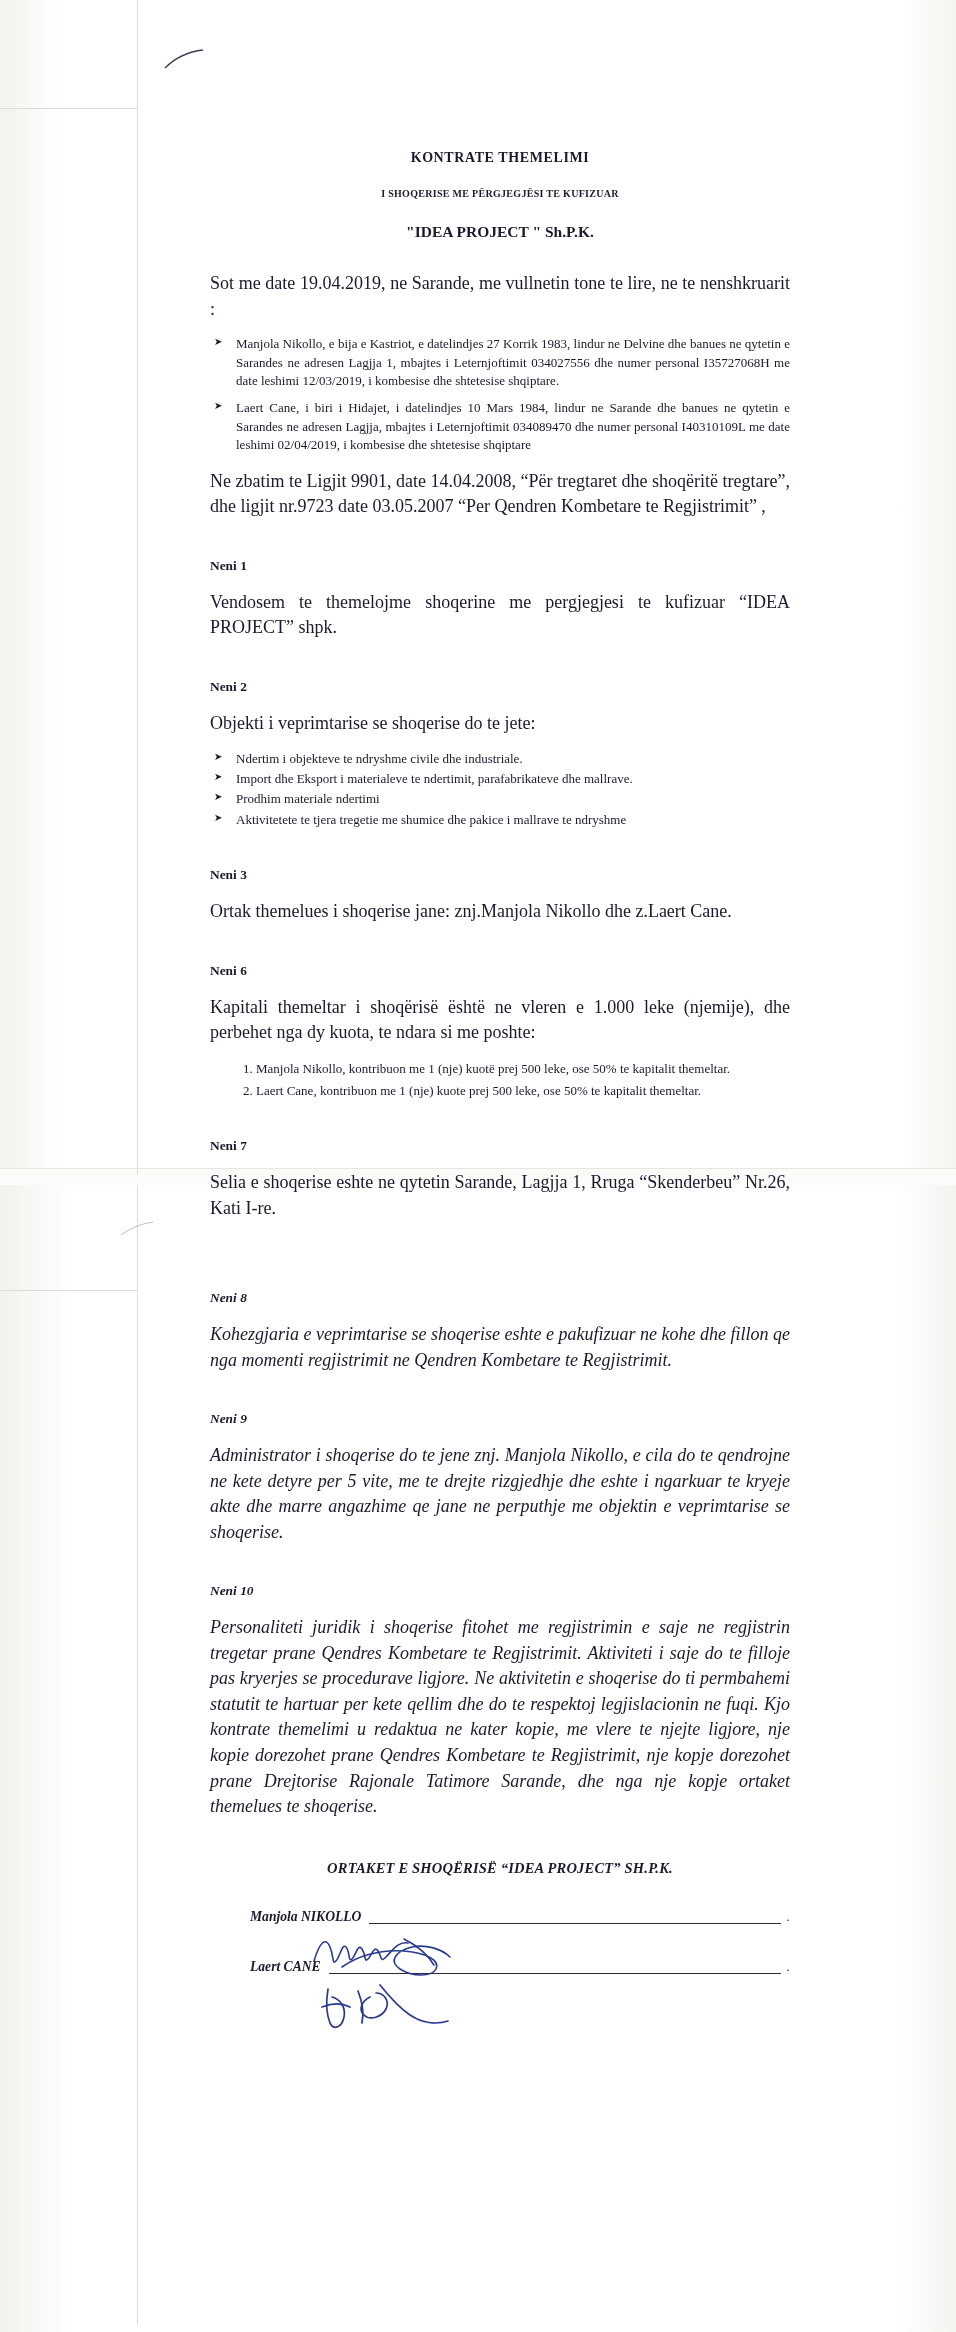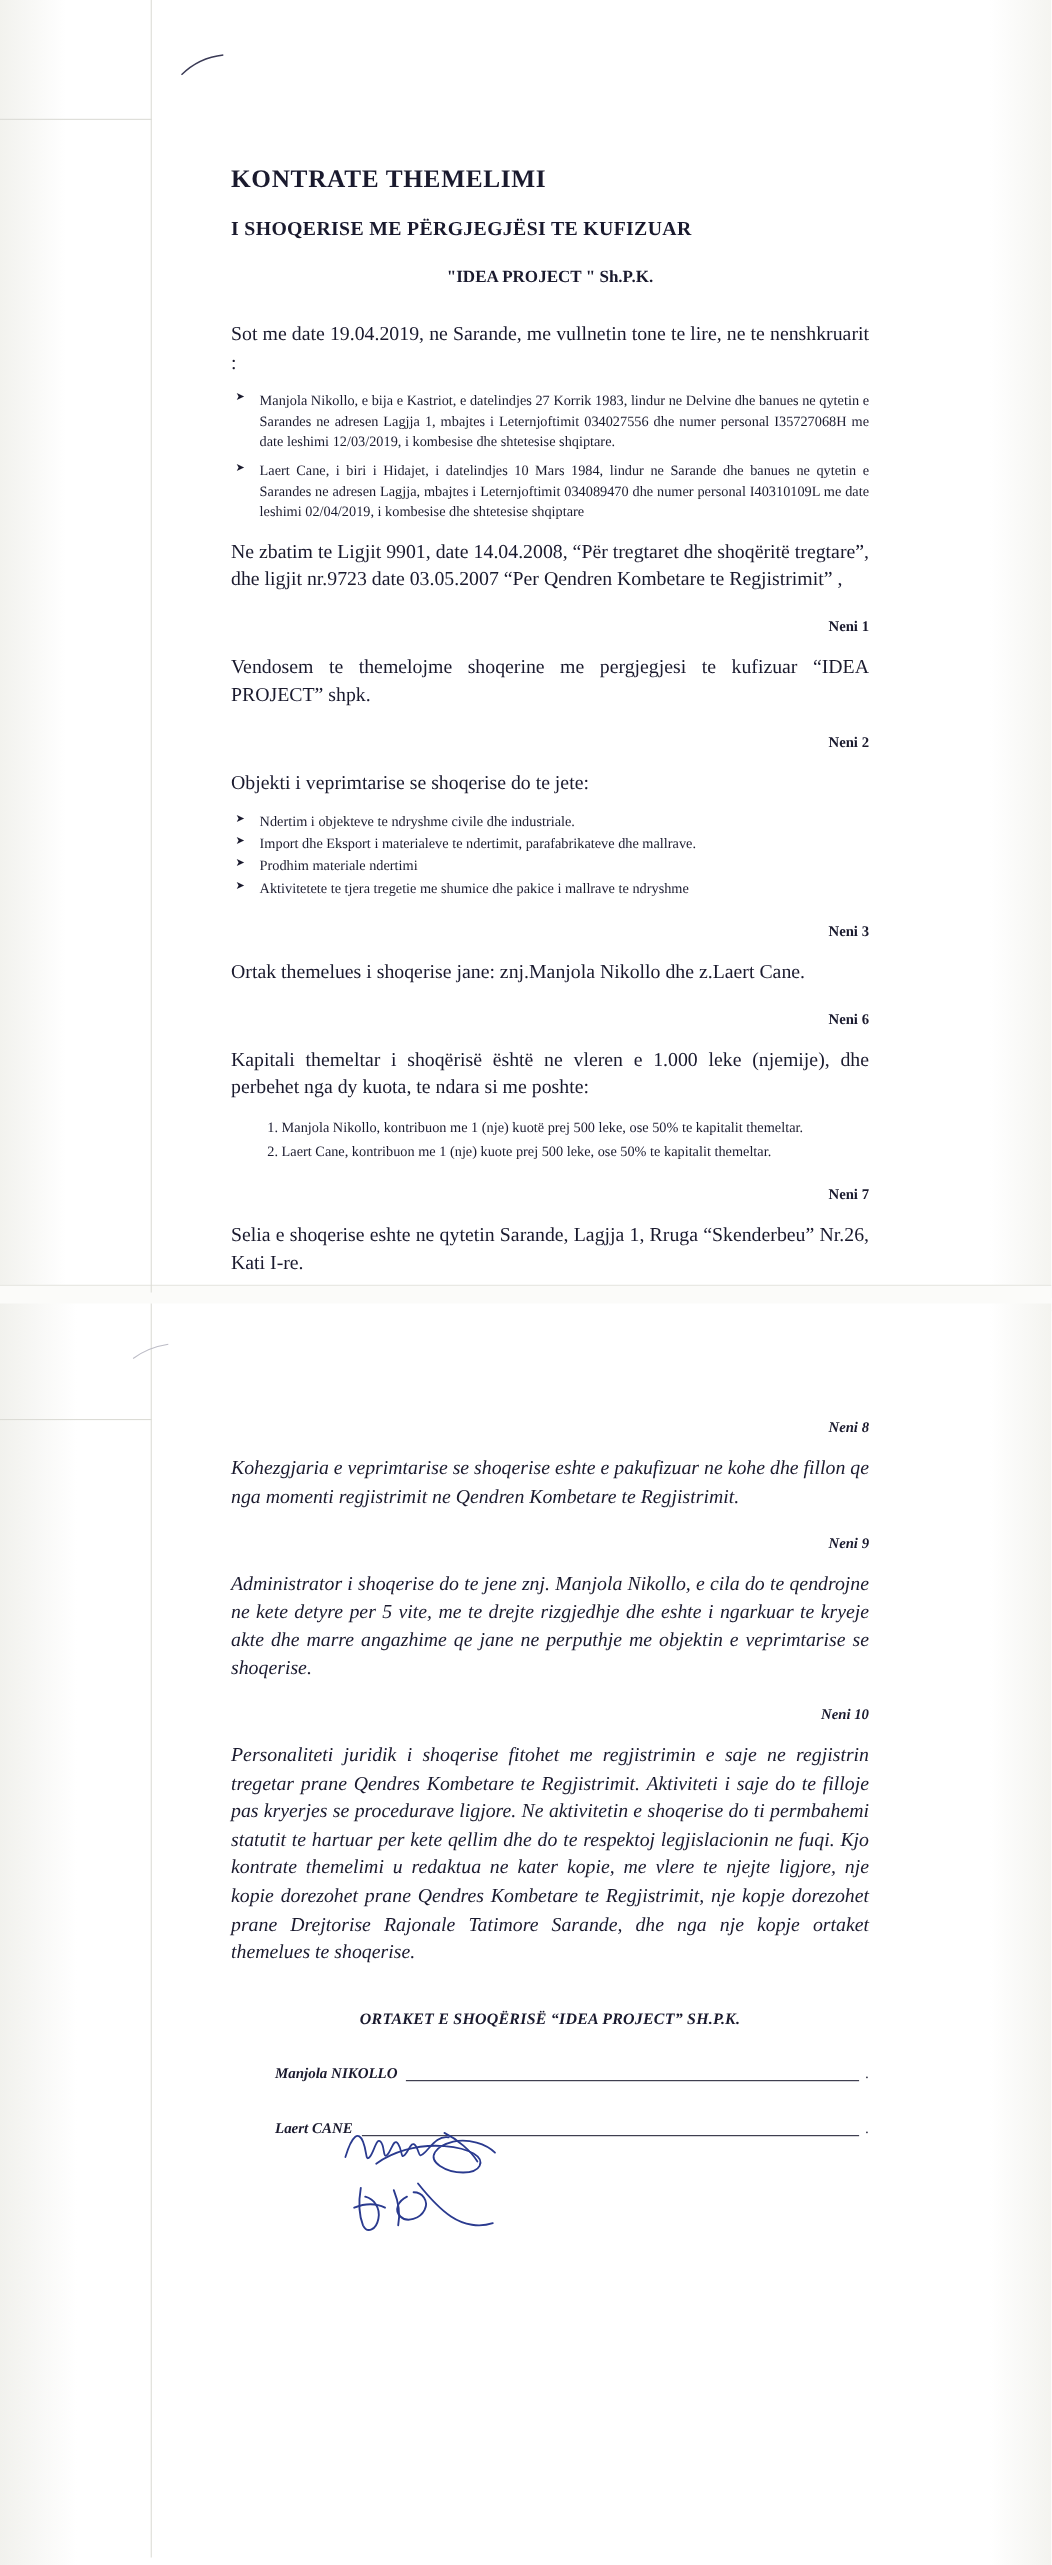--- a/index.html
+++ b/index.html
@@ -79,29 +79,30 @@
   
   .content {
     position: absolute;
     left: 210px;
     width: 580px;
   }
   .c1 { top: 150px; }
   .c2 { top: 1290px; font-style: italic; }
 
   .doc-title {
-    font-weight: bold;
-    font-size: 23px;
+    text-align: center;
+    font-weight: bold;
+    font-size: 14px;
     letter-spacing: 0.6px;
     margin: 0 0 22px 0;
   }
   .doc-subtitle {
-    text-align: left;
-    font-weight: bold;
-    font-size: 18px;
+    text-align: center;
+    font-weight: bold;
+    font-size: 10px;
     letter-spacing: 0.3px;
     margin: 0 0 24px 0;
   }
   .doc-company {
     text-align: center;
     font-weight: bold;
     font-size: 15.5px;
     margin: 0 0 30px 0;
   }
   .para {
@@ -127,24 +128,24 @@
     content: "\27A4";
     position: absolute;
     left: 4px;
     top: 0px;
     font-size: 10px;
     color: #1a1a2e;
   }
   .bullets.tight li { margin-bottom: 2px; }
 
   .article-head {
-    text-align: right;
+    text-align: left;
     font-weight: bold;
     font-size: 13.4px;
-    margin: 22px 0 16px 0;
+    margin: 38px 0 16px 0;
   }
   .numlist {
     margin: 4px 0 10px 0;
     padding-left: 46px;
   }
   .numlist li {
     font-size: 13px;
     line-height: 1.5;
     margin-bottom: 2px;
   }

